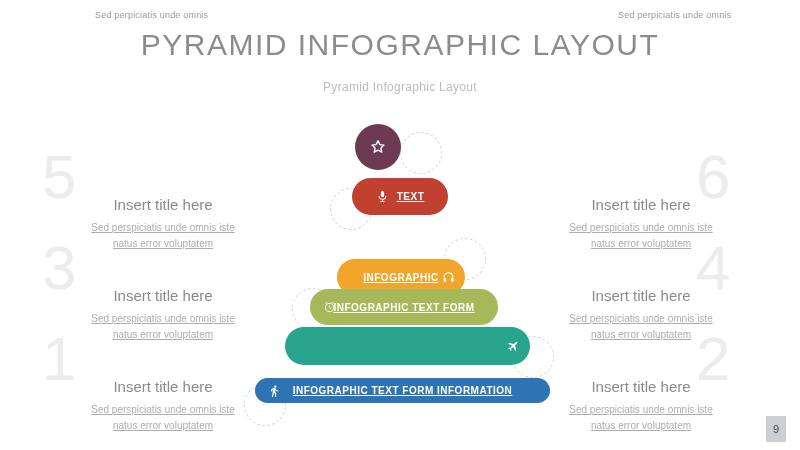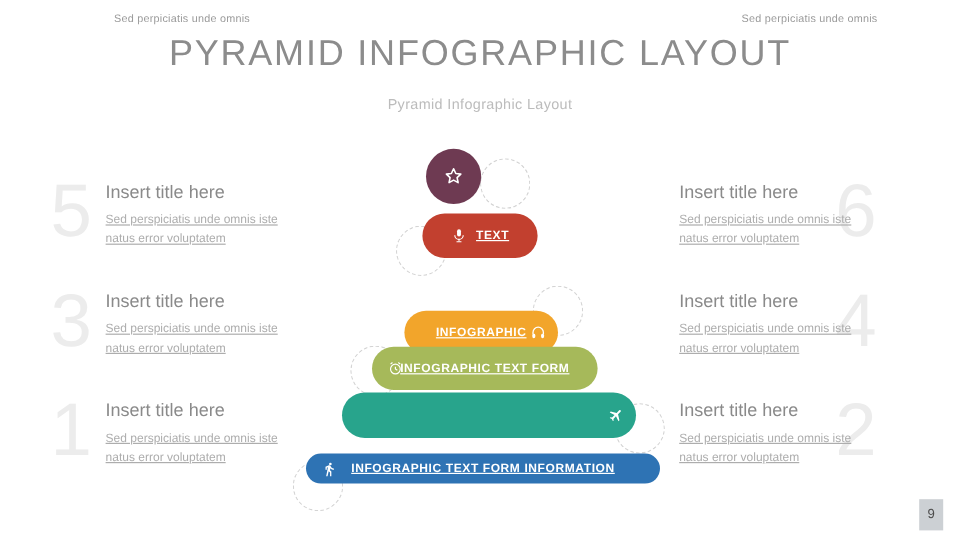--- a/index.html
+++ b/index.html
@@ -13,21 +13,21 @@
   .title {
     position:absolute; top:28px; left:0; width:100%; text-align:center;
     font-size:30px; color:#8c8c8c; letter-spacing:1.5px; font-weight:400;
   }
   .subtitle {
     position:absolute; top:80px; left:0; width:100%; text-align:center;
     font-size:12px; color:#bcbcbc; letter-spacing:.3px;
   }
 
   
-  .side-block { position:absolute; width:150px; text-align:left; z-index:2; }
+  .side-block { position:absolute; width:150px; text-align:center; z-index:2;margin-top:44px; }
   .side-title { font-size:15px; color:#8a8a8a; margin:0 0 7px 0; font-weight:400; }
   .side-desc  { font-size:10px; color:#adadad; line-height:1.55;text-decoration:underline; }
   .big-number { position:absolute; font-size:62px; line-height:1; color:#ececec; z-index:1; font-weight:400; }
 
   .lb { left:88px; }  .rb { left:566px; }
   .row1 { top:152px; } .row2 { top:243px; } .row3 { top:334px; }
   .num-l { left:42px; } .num-r { left:696px; }
   .nrow1 { top:146px; } .nrow2 { top:237px; } .nrow3 { top:328px; }
 
   

